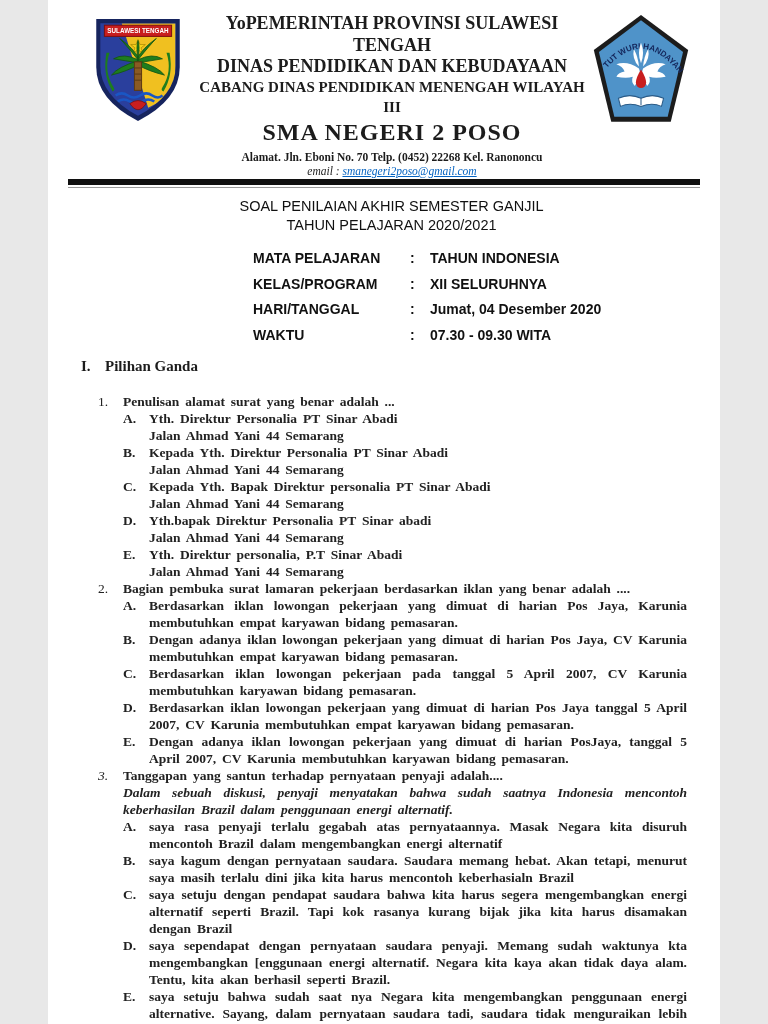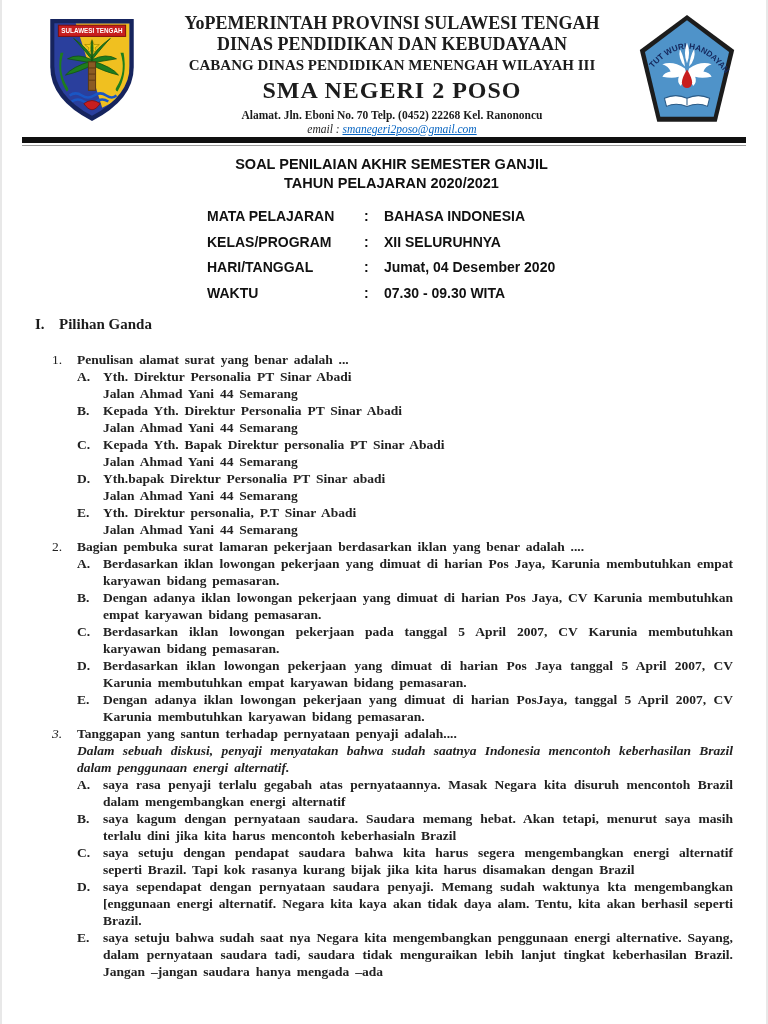--- a/index.html
+++ b/index.html
@@ -1,17 +1,17 @@
 <!DOCTYPE html>
 <html><head>
 <meta charset="utf-8">
 <style>
   html,body{margin:0;padding:0;background:#e8e8e8;}
   .page{
-    position:relative;width:764px;height:1024px;margin:0 auto;background:#ffffff;
+    position:relative;width:672px;height:1024px;margin:0 auto;background:#ffffff;
     font-family:"Liberation Serif", serif;color:#1c1c1c;overflow:hidden;
   }
   
   .letterhead{display:flex;align-items:flex-start;padding:10px 26px 0 32px;}
   .logo-box{flex:0 0 auto;}
   .logo-left{width:116px;height:112px;padding-top:4px;}
   .logo-right{width:106px;height:118px;padding-top:2px;}
   .lh-text{flex:1;text-align:center;padding-top:2px;}
   .lh-line1{font-size:18px;font-weight:bold;line-height:22px;}
   .lh-line2{font-size:18px;font-weight:bold;line-height:21px;text-align:center;}
@@ -19,21 +19,21 @@
   .lh-school{font-size:24px;font-weight:bold;line-height:31px;letter-spacing:1px;}
   .lh-address{font-size:11.5px;font-weight:bold;line-height:14px;margin-top:2px;}
   .lh-email{font-size:11.5px;font-weight:normal;font-style:italic;line-height:14px;}
   .lh-email a{color:#0563c1;text-decoration:underline;cursor:pointer;}
   
   .rule-wrap{margin:1px 20px 0 20px;}
   .rule-thick{height:6px;background:#101010;}
   .rule-thin{height:1px;background:#9a9a9a;margin-top:2px;}
   
   .exam-title{
-    text-align:center;font-family:"Liberation Sans", sans-serif;font-weight:bold;
+    text-align:center;font-family:"Liberation Sans", sans-serif;font-weight:normal;
     font-size:14.5px;line-height:19px;margin-top:9px;color:#111;margin-left:15px;
   }
   
   .details{margin:15px 4px 0 205px;font-family:"Liberation Sans", sans-serif;font-weight:bold;font-size:14px;color:#111;}
   .detail-row{display:flex;line-height:16px;margin-bottom:9.5px;}
   .d-label{width:157px;}
   .d-colon{width:20px;}
   .d-value{flex:1;}
   
   .section-title{display:flex;font-weight:bold;font-size:15px;margin:15px 0 9px 33px;}
@@ -151,21 +151,21 @@
 
   <div class="exam-title">
     <div>SOAL PENILAIAN AKHIR SEMESTER GANJIL</div>
     <div>TAHUN PELAJARAN 2020/2021</div>
   </div>
 
   <div class="details">
     <div class="detail-row">
       <div class="d-label">MATA PELAJARAN</div>
       <div class="d-colon">:</div>
-      <div class="d-value">BAHASA INDONESIA</div>
+      <div class="d-value">TAHUN INDONESIA</div>
     </div>
     <div class="detail-row">
       <div class="d-label">KELAS/PROGRAM</div>
       <div class="d-colon">:</div>
       <div class="d-value">XII SELURUHNYA</div>
     </div>
     <div class="detail-row">
       <div class="d-label">HARI/TANGGAL</div>
       <div class="d-colon">:</div>
       <div class="d-value">Jumat, 04 Desember 2020</div>

